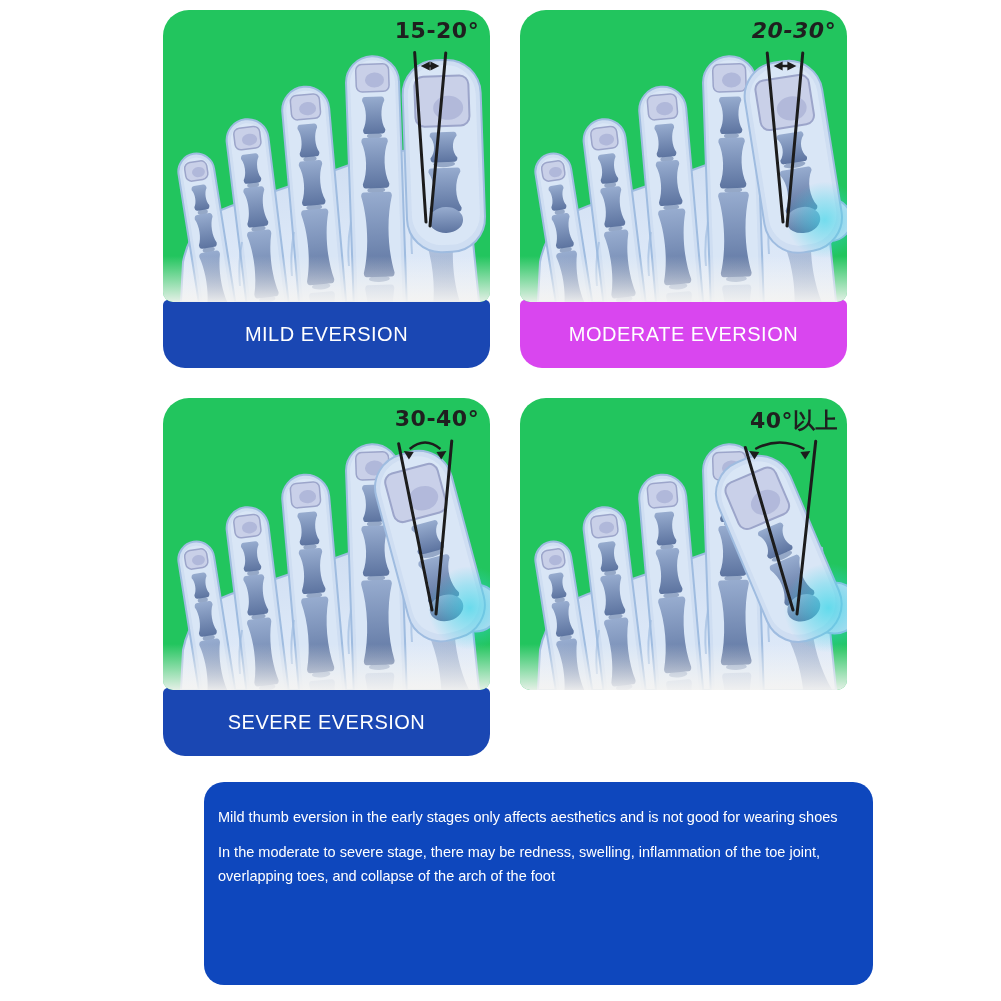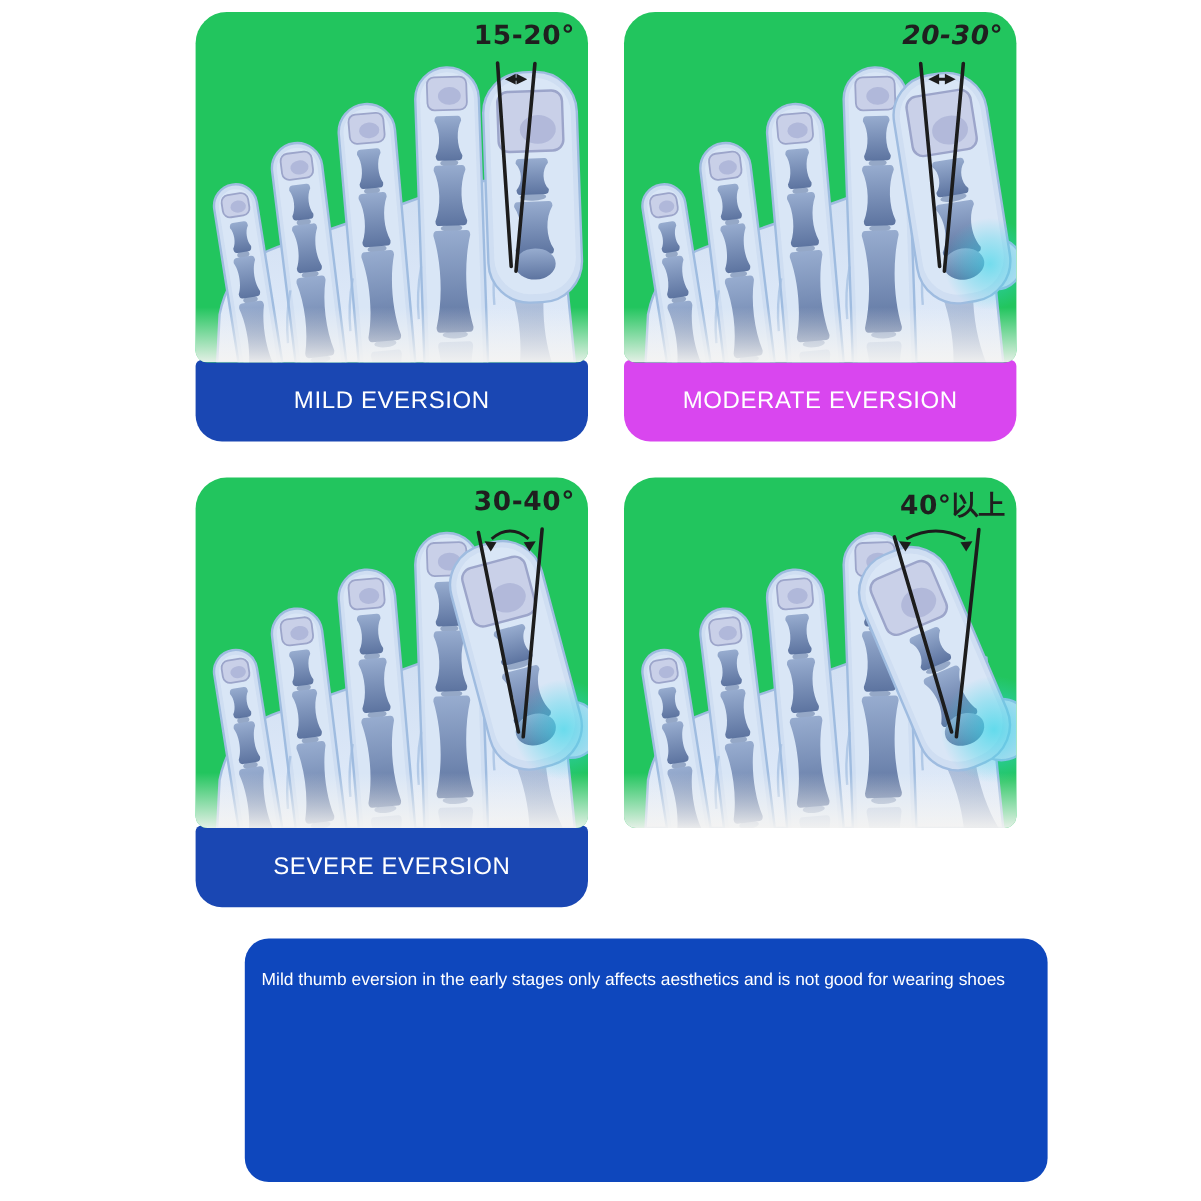--- a/index.html
+++ b/index.html
@@ -782,15 +782,16 @@
           <path d="M 235.2487068778624 51 Q 259.8154719938723 38 284.38223710988217 51" stroke="#1c1c1c" stroke-width="2.5" fill="none"></path>
           <polygon points="0,0 9,-4.5 9,4.5" fill="#1c1c1c" transform="translate(229.2487068778624 53) rotate(32)"></polygon>
           <polygon points="0,0 -9,-4.5 -9,4.5" fill="#1c1c1c" transform="translate(290.38223710988217 53) rotate(-32)"></polygon>
         </svg>
       <div class="angle-label" style="color: rgb(31, 31, 31);">40°以上</div>
     </div>
   </section>
 
   <div class="info-box" style="background: rgb(14, 71, 189);">
     <p>Mild thumb eversion in the early stages only affects aesthetics and is not good for wearing shoes</p>
+    <p>In the moderate to severe stage, there may be redness, swelling, inflammation of the toe joint, overlapping toes, and collapse of the arch of the foot</p>
   </div>
 
 </div>
 
 </body></html>

